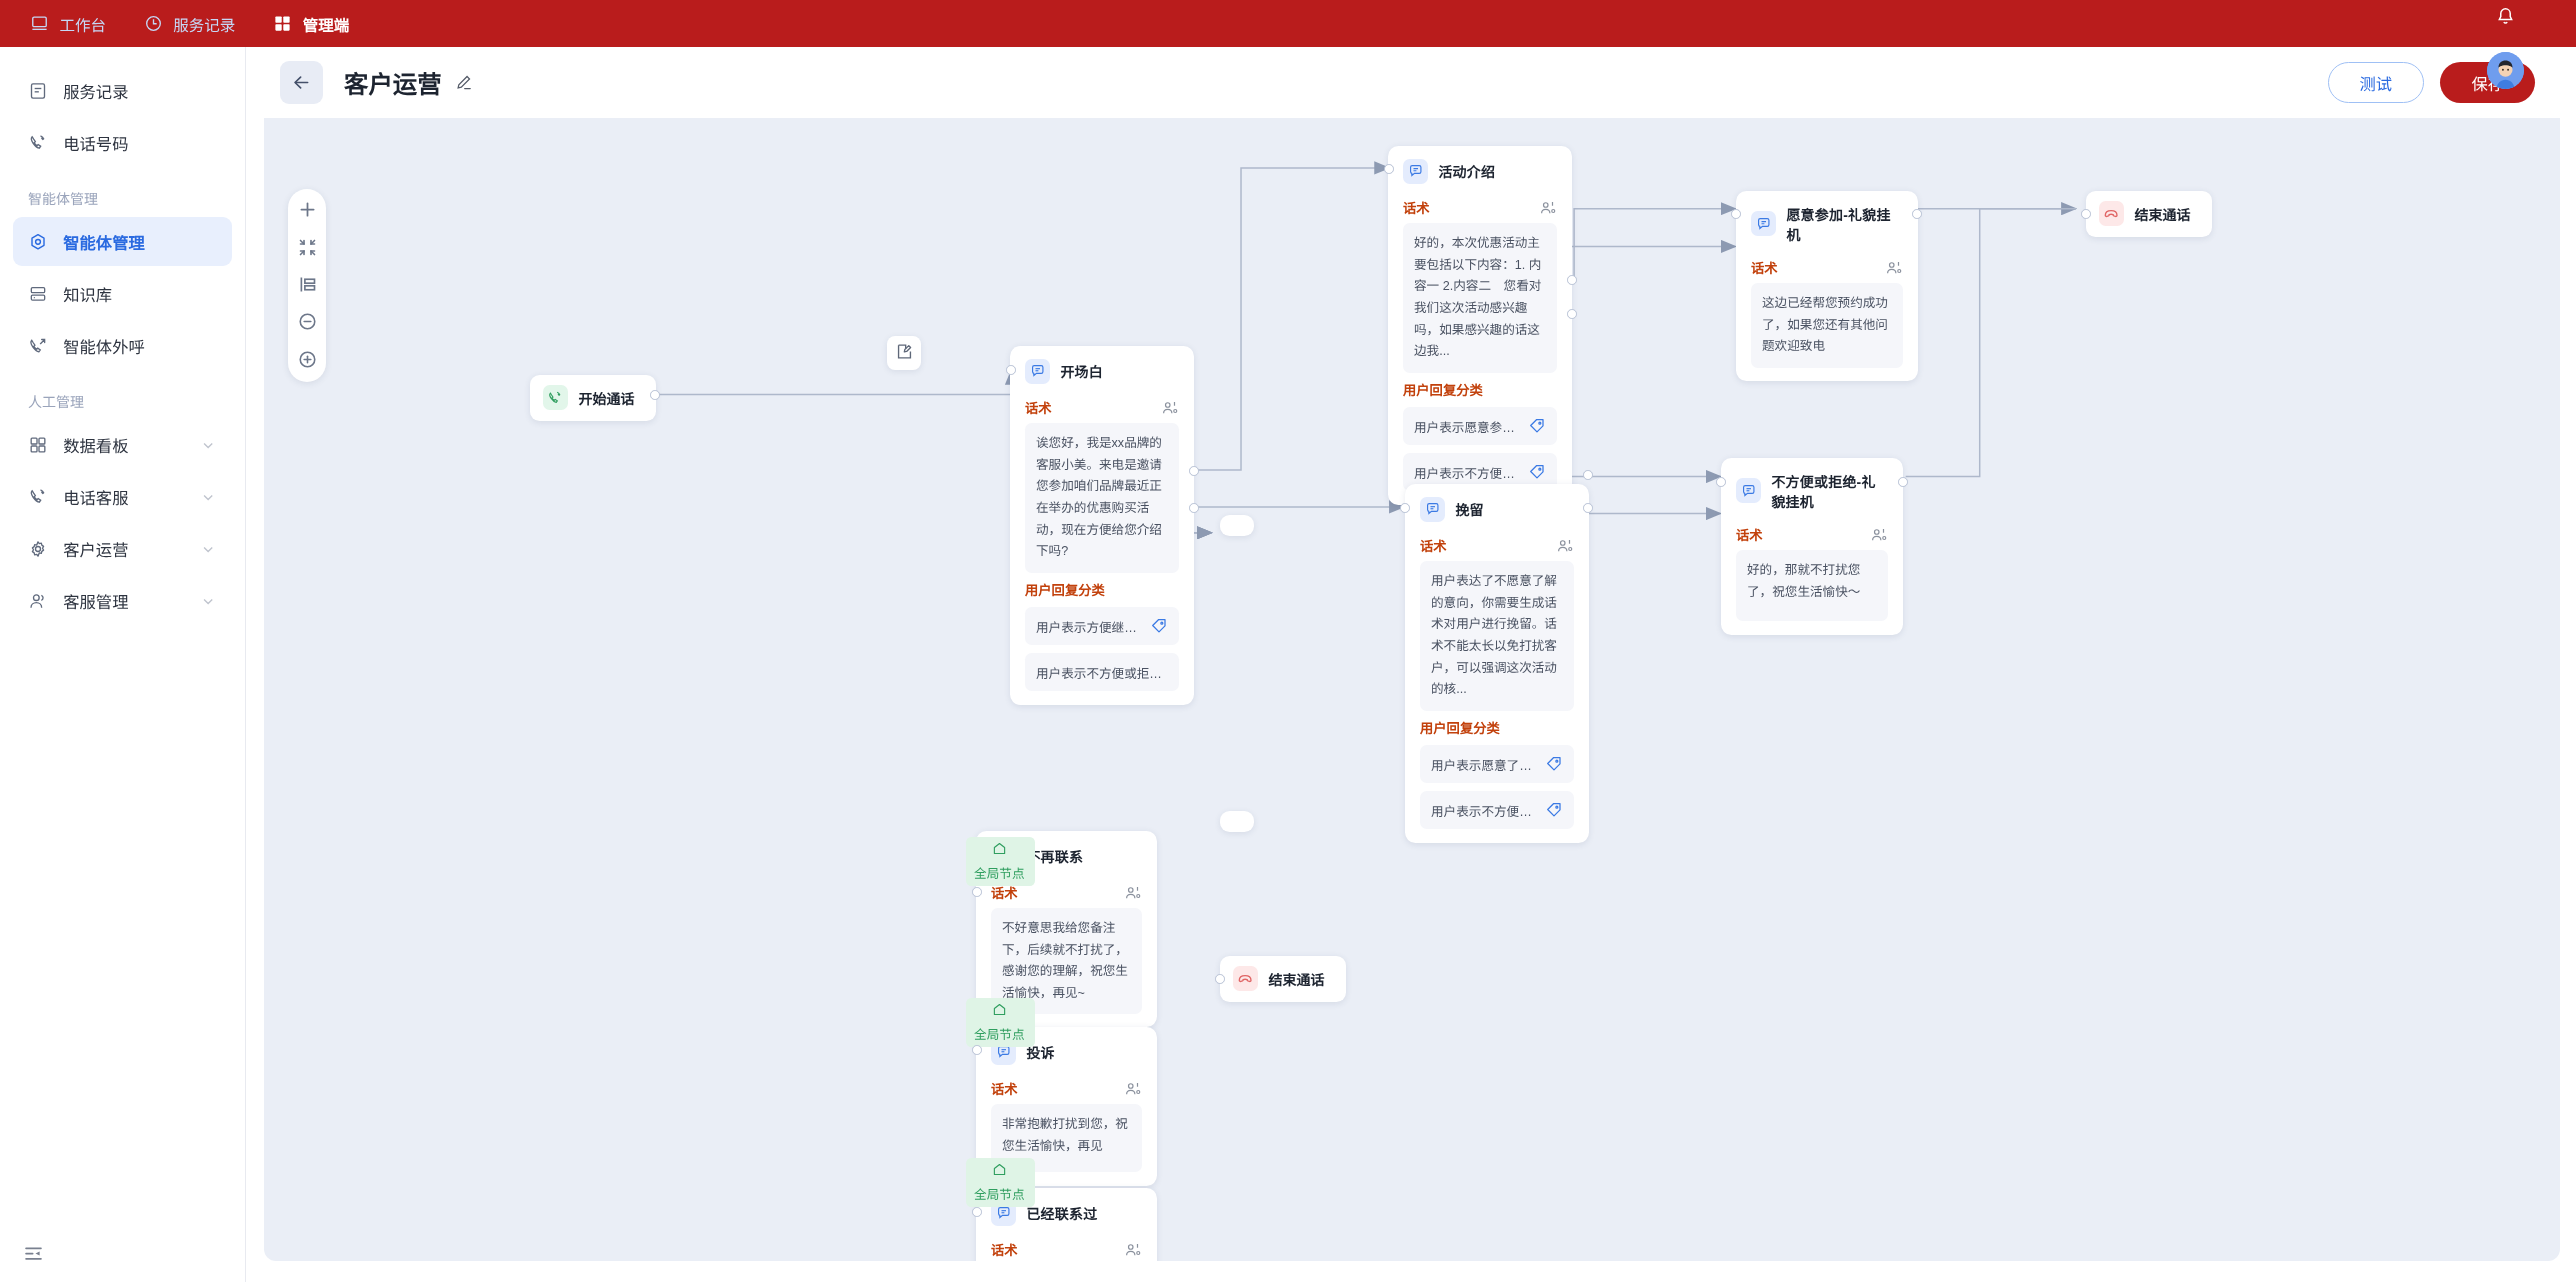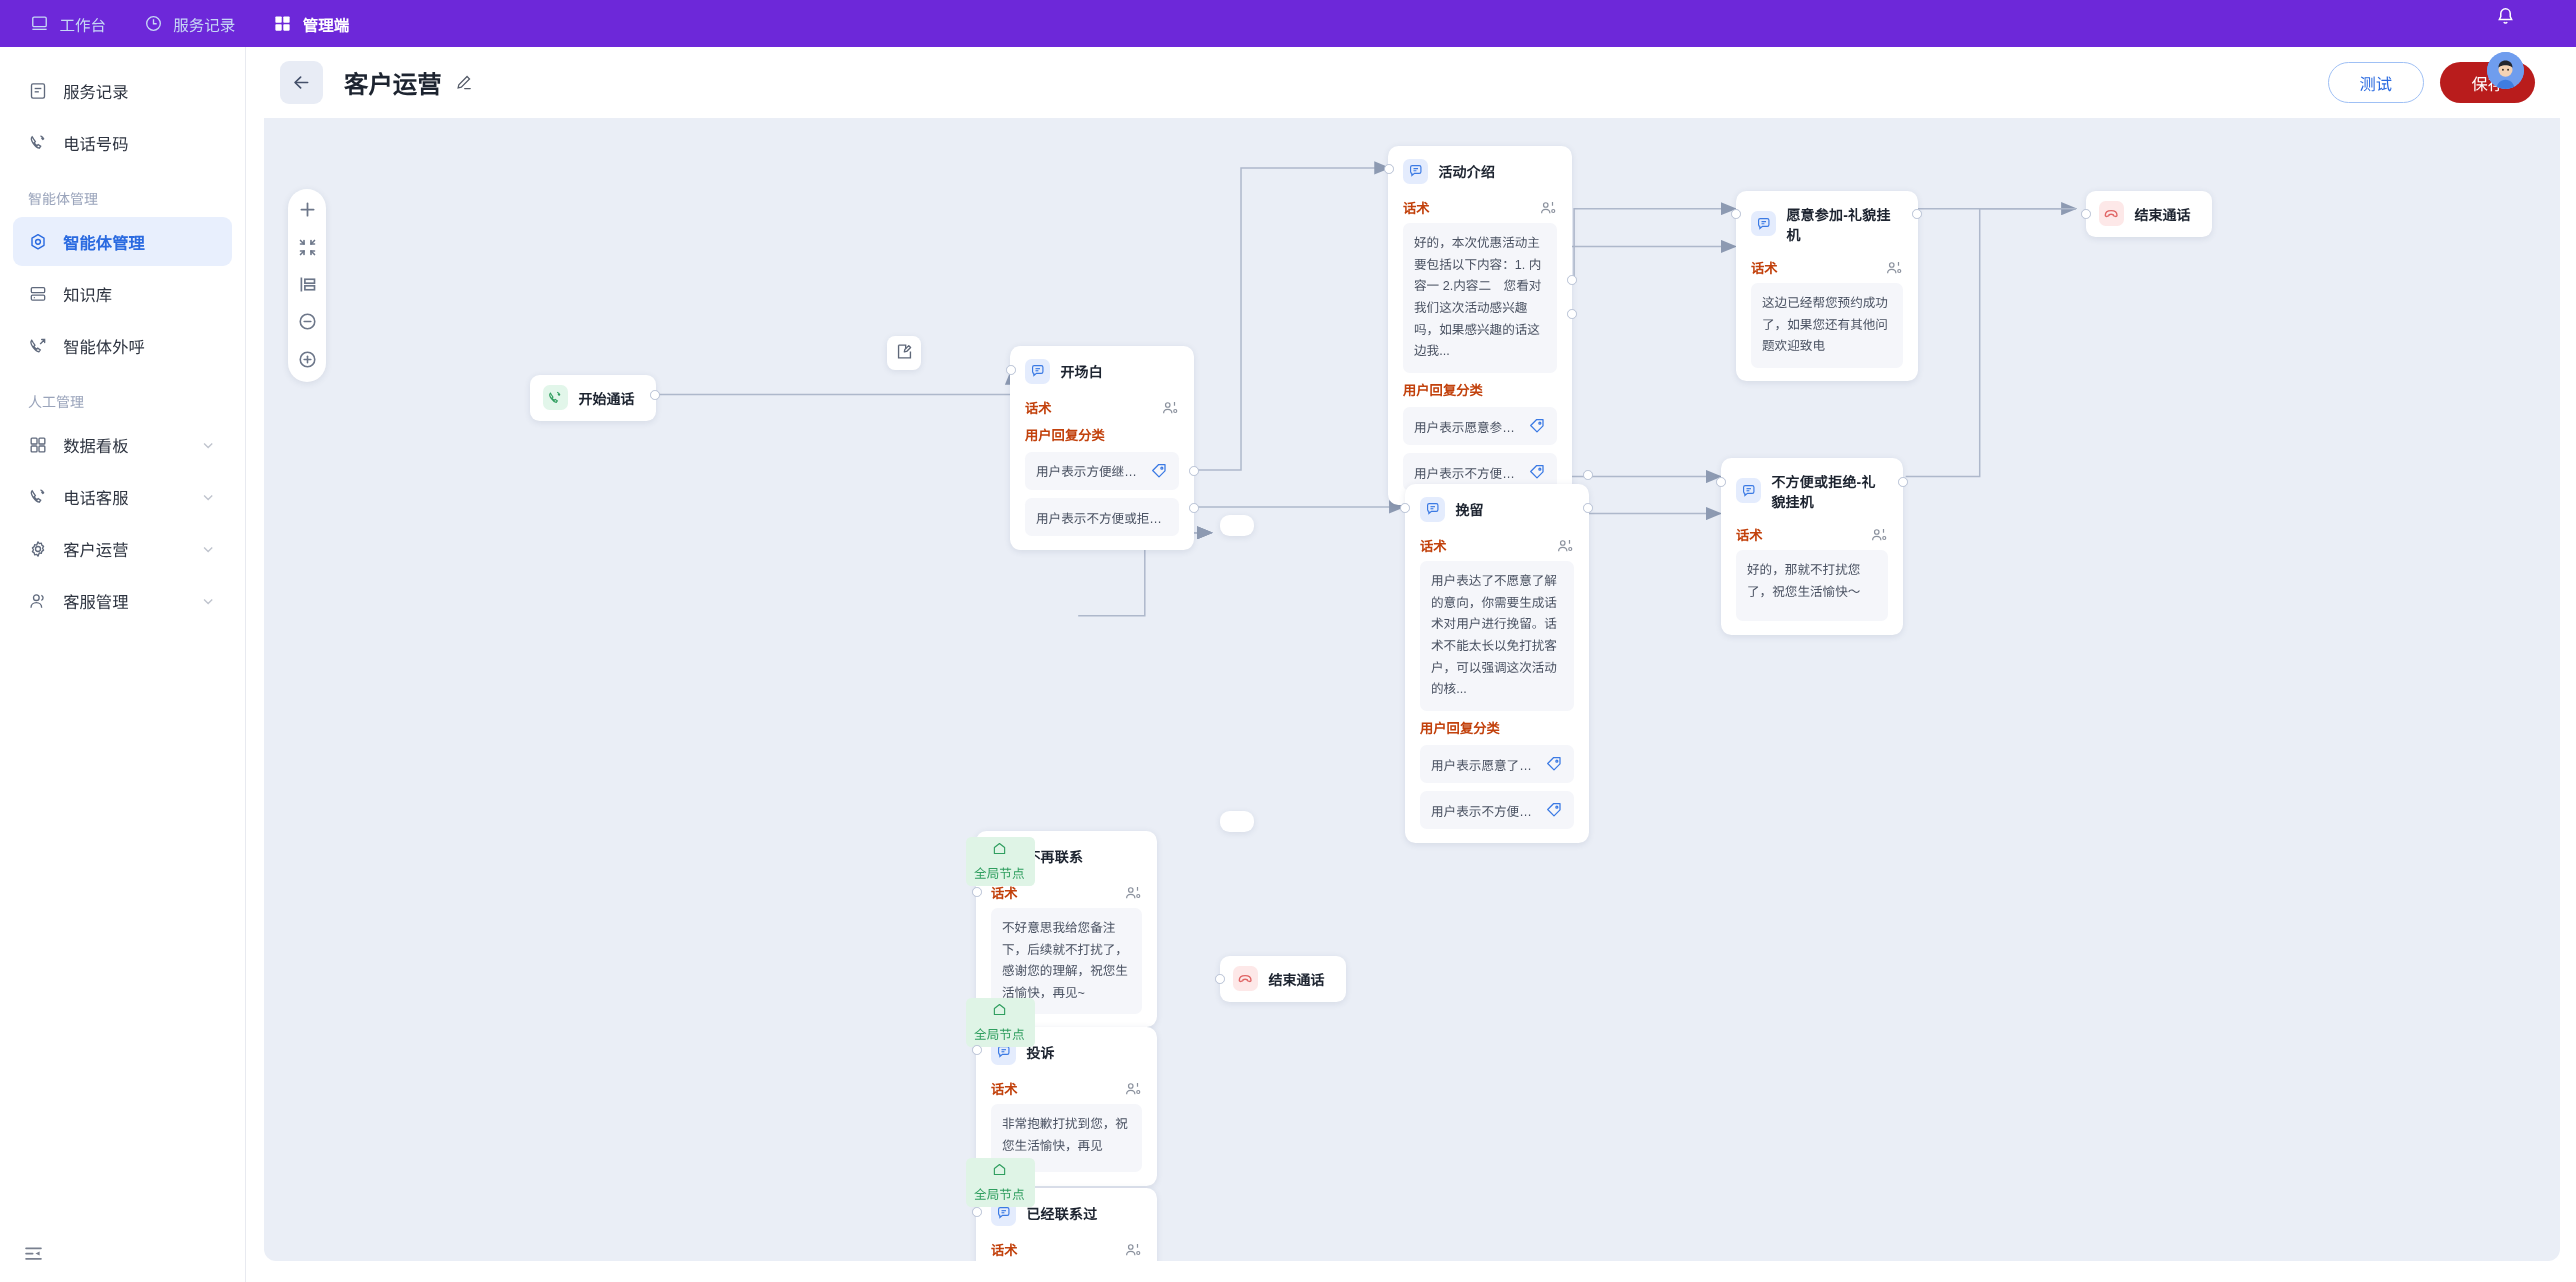--- a/index.html
+++ b/index.html
@@ -6,21 +6,21 @@
   * { box-sizing: border-box; margin: 0; padding: 0; }
   html, body {
     width: 2576px; height: 1282px;
     font-family: "Liberation Sans", "DejaVu Sans", sans-serif;
     background: #ffffff; overflow: hidden;
   }
 
   
   .topbar {
     position: absolute; top: 0; left: 0; width: 2576px; height: 47px;
-    background: #6d28d9; display: flex; align-items: center;
+    background: #b91c1c; display: flex; align-items: center;
     padding: 0 19px 0 30px; z-index: 40;
   }
   .topnav { display: flex; align-items: center; gap: 38px; }
   .topnav-item {
     display: flex; align-items: center; gap: 10.4px;
     color: #c6d7f5; font-size: 15.5px; cursor: pointer; height: 47px;
   }
   .topnav-item.active { color: #ffffff; font-weight: bold; }
   .topnav-item .ic { width: 19px; height: 19px; display: block; }
   .topbar-spacer { flex: 1; }
@@ -510,20 +510,21 @@
           <span class="sect-label">话术</span>
           <span class="sect-icon">
             <svg viewBox="0 0 24 24" fill="none" stroke="#5e6778" stroke-width="1.6">
               <circle cx="9" cy="8" r="3"></circle>
                 <path d="M3.5 19c0-3.1 2.5-5.2 5.5-5.2s5.5 2.1 5.5 5.2"></path>
               <line x1="18" y1="4" x2="18" y2="9"></line>
                 <circle cx="19" cy="16" r="2"></circle>
             </svg>
           </span>
         </div>
+        <div class="speech-box">诶您好，我是xx品牌的客服小美。来电是邀请您参加咱们品牌最近正在举办的优惠购买活动，现在方便给您介绍下吗?</div>
         <div class="sect-row">
           <span class="sect-label">用户回复分类</span>
         </div>
         <div class="reply-row">
           <span class="txt">用户表示方便继续沟通，例如：...</span>
           <span class="tag-icon">
             <svg viewBox="0 0 24 24" fill="none" stroke="#3b7ae4" stroke-width="1.7">
               <path d="M3.6 11.4l8-8H20v8.4l-8 8z" stroke-linejoin="round"></path>
                 <circle cx="15.8" cy="8.2" r="1.3"></circle>
             </svg>

